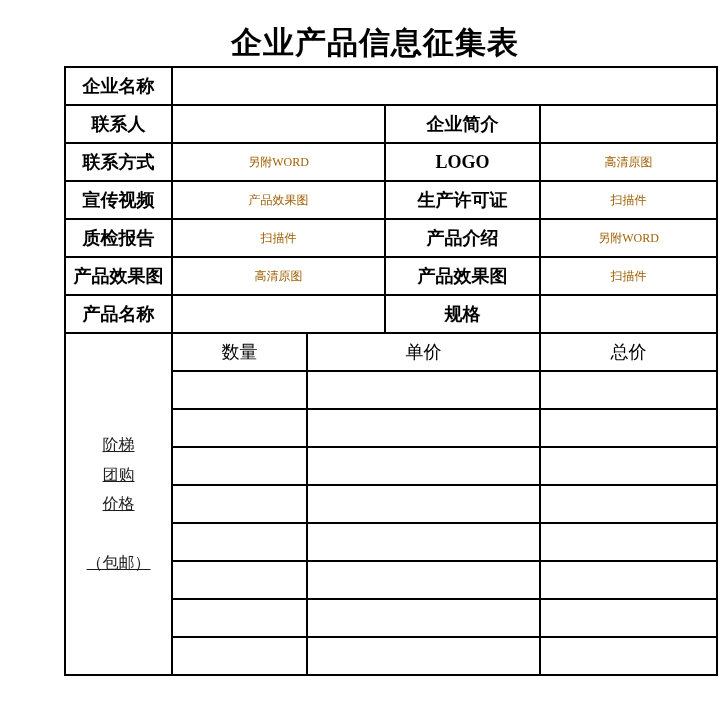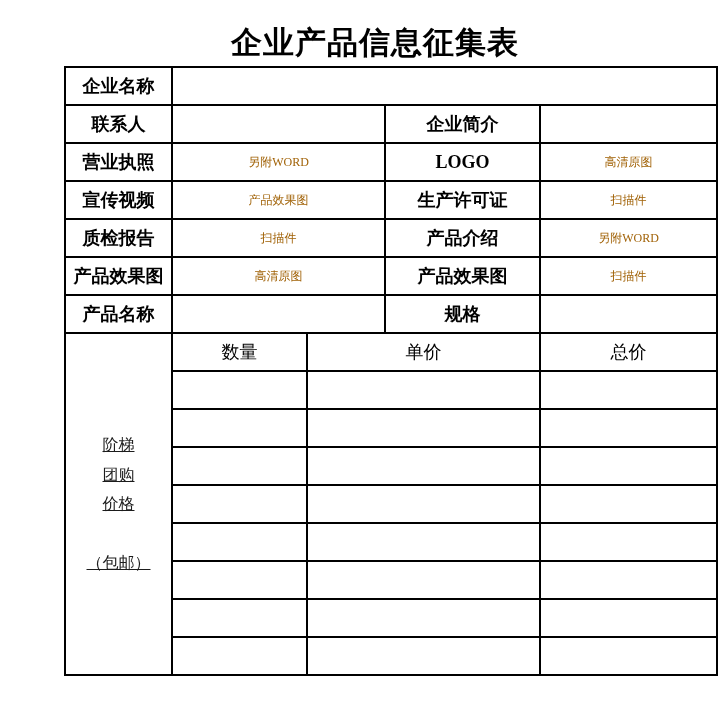--- a/index.html
+++ b/index.html
@@ -50,21 +50,21 @@
   </tr>
 
   <tr class="r">
     <td class="lbl">联系人</td>
     <td class="val" colspan="2"></td>
     <td class="lbl">企业简介</td>
     <td class="val"></td>
   </tr>
 
   <tr class="r">
-    <td class="lbl">营业执照</td>
+    <td class="lbl">联系方式</td>
     <td class="val" colspan="2">另附WORD</td>
     <td class="lbl">LOGO</td>
     <td class="val">高清原图</td>
   </tr>
 
   <tr class="r">
     <td class="lbl">宣传视频</td>
     <td class="val" colspan="2">产品效果图</td>
     <td class="lbl">生产许可证</td>
     <td class="val">扫描件</td>

